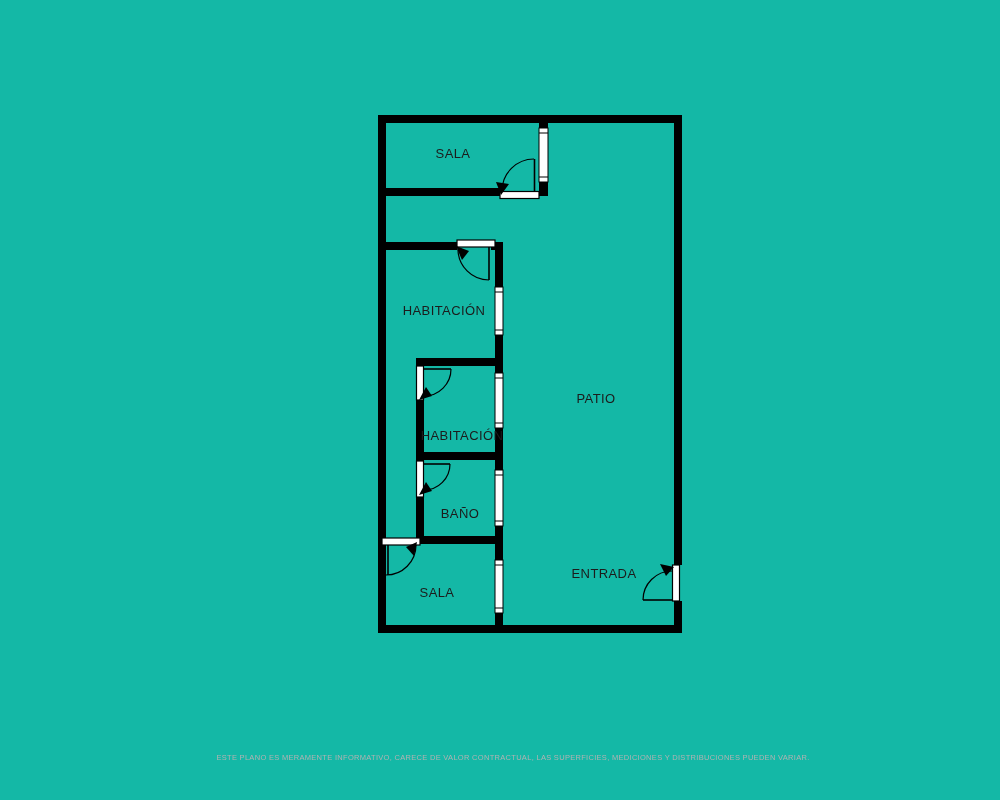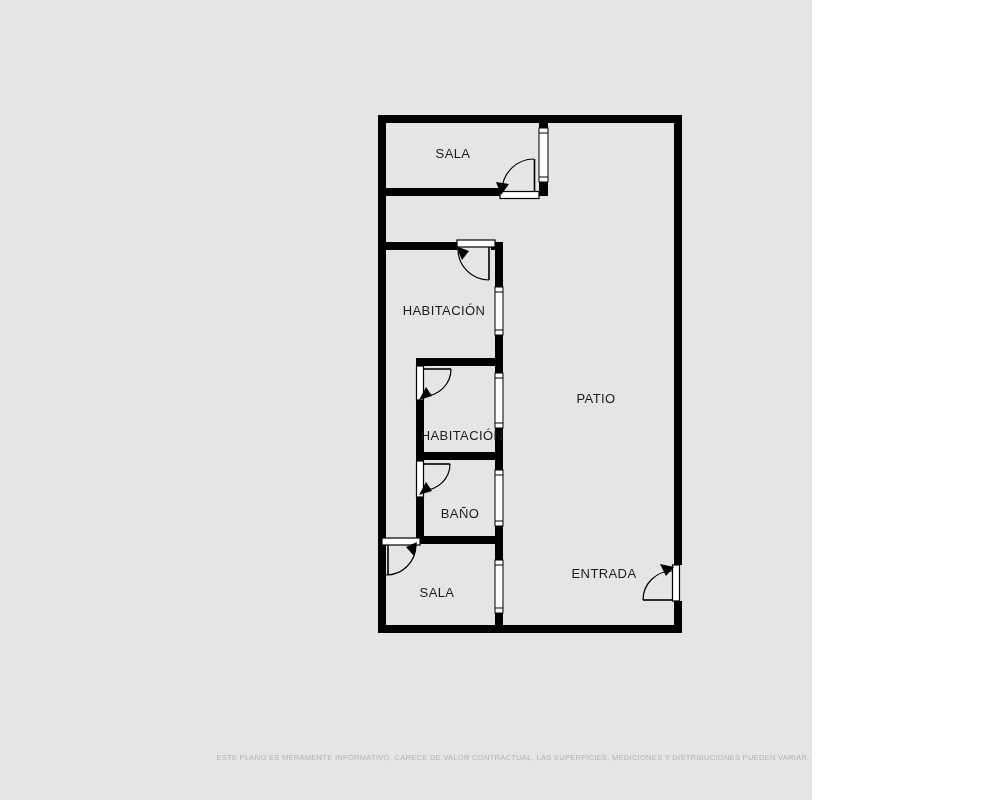--- a/index.html
+++ b/index.html
@@ -3,23 +3,23 @@
 <meta charset="utf-8">
 <style>
   html, body {
     margin: 0;
     padding: 0;
     background: #ffffff;
     font-family: "Liberation Sans", "DejaVu Sans", sans-serif;
   }
   .canvas {
     position: relative;
-    width: 812px;
+    width: 1000px;
     height: 800px;
-    background: #e5e5e5;
+    background: #14b8a6;
     overflow: hidden;
     text-decoration: underline;
   }
   svg { position: absolute; left: 0; top: 0; }
   .wall { fill: #000000; }
   .slab { fill: #ffffff; stroke: #000000; stroke-width: 1.2; }
   .leaf { stroke: #000000; stroke-width: 1.6; fill: none; }
   .swing { stroke: #000000; stroke-width: 1.2; fill: none; }
   .arrow { fill: #000000; }
   .win { fill: #ffffff; stroke: #000000; stroke-width: 1; }

